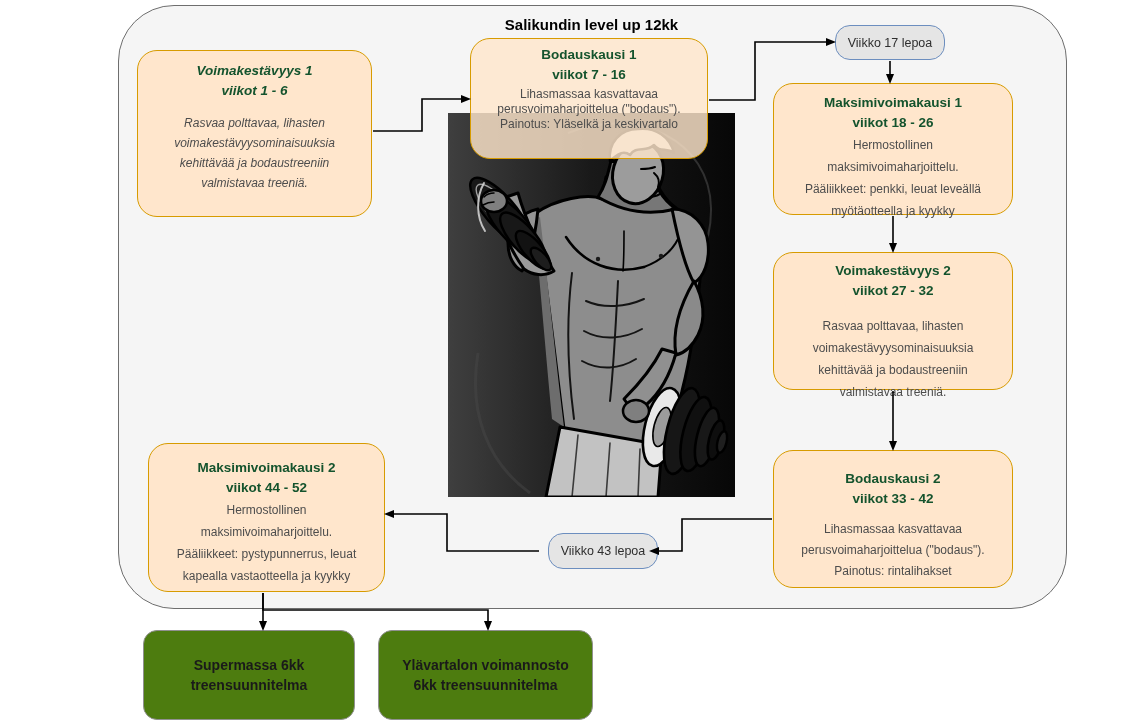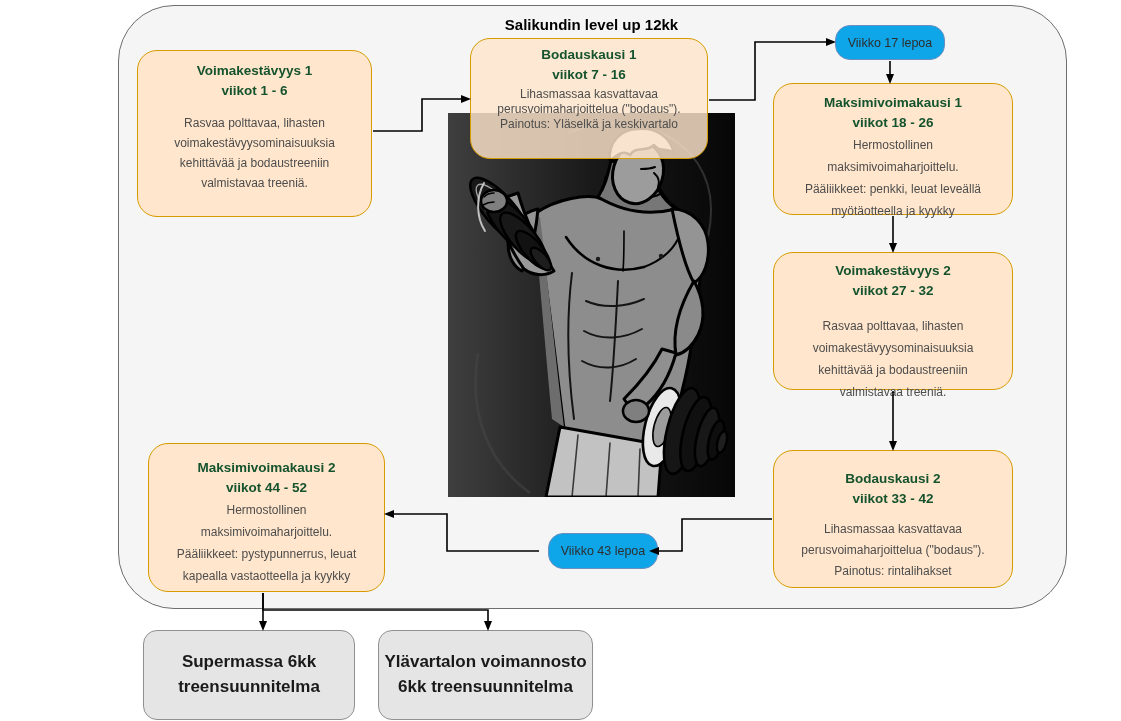--- a/index.html
+++ b/index.html
@@ -11,43 +11,43 @@
 
   .title{position:absolute;left:118px;top:16px;width:947px;text-align:center;
          font-size:15px;font-weight:bold;color:#000;z-index:3;}
 
   .node{position:absolute;box-sizing:border-box;text-align:center;z-index:3;}
 
   .phase{background:#FFE6CC;border:1.3px solid #D79B00;border-radius:20px;padding:8px 10px;}
   .hdr{font-weight:bold;font-size:13.5px;line-height:1.45;color:#14532d;white-space:pre-line;}
   .bdy{font-size:12px;color:#4d4d4d;white-space:pre-line;}
 
-  .v1{left:137px;top:50px;width:235px;height:167px;padding-top:10px;}
+  .v1{left:137px;top:50px;width:235px;height:167px;padding-top:10px;font-style:italic;}
   .v1 .bdy{line-height:20px;margin-top:13px;}
   .b1{left:470px;top:38px;width:238px;height:121px;padding-top:6px;
       background:rgba(255,230,204,0.82);}
   .b1 .bdy{line-height:15px;margin-top:3px;}
   .mk1{left:773px;top:83px;width:240px;height:132px;padding-top:9px;}
   .mk1 .bdy{line-height:22px;margin-top:2px;}
   .v2{left:773px;top:252px;width:240px;height:138px;}
   .v2 .bdy{line-height:22px;margin-top:15px;}
   .b2{left:773px;top:450px;width:240px;height:138px;padding-top:18px;}
   .b2 .bdy{line-height:21px;margin-top:11px;}
   .mk2{left:148px;top:443px;width:237px;height:149px;padding-top:14px;}
   .mk2 .bdy{line-height:22px;margin-top:2px;}
 
-  .rest{background:#0ea5e9;border:1.3px solid #6C8EBF;border-radius:15px;
+  .rest{background:#e5e5e5;border:1.3px solid #6C8EBF;border-radius:15px;
         display:flex;align-items:center;justify-content:center;
         font-size:12.5px;color:#2e2e2e;}
   .r17{left:835px;top:25px;width:110px;height:35px;}
   .r43{left:548px;top:533px;width:110px;height:36px;}
 
-  .outcome{background:#e5e5e5;border:1.3px solid #909090;border-radius:14px;
+  .outcome{background:#4d7c0f;border:1.3px solid #909090;border-radius:14px;
            display:flex;align-items:center;justify-content:center;
-           font-weight:bold;font-size:17px;line-height:1.45;color:#1a1a1a;
+           font-weight:bold;font-size:14px;line-height:1.45;color:#1a1a1a;
            white-space:pre-line;}
   .o1{left:143px;top:630px;width:212px;height:90px;}
   .o2{left:378px;top:630px;width:215px;height:90px;}
 
   .figure{position:absolute;left:448px;top:113px;width:287px;height:384px;z-index:2;}
 
   .wires{position:absolute;left:0;top:0;width:1121px;height:721px;z-index:5;pointer-events:none;}
 </style>
 </head>
 <body>

